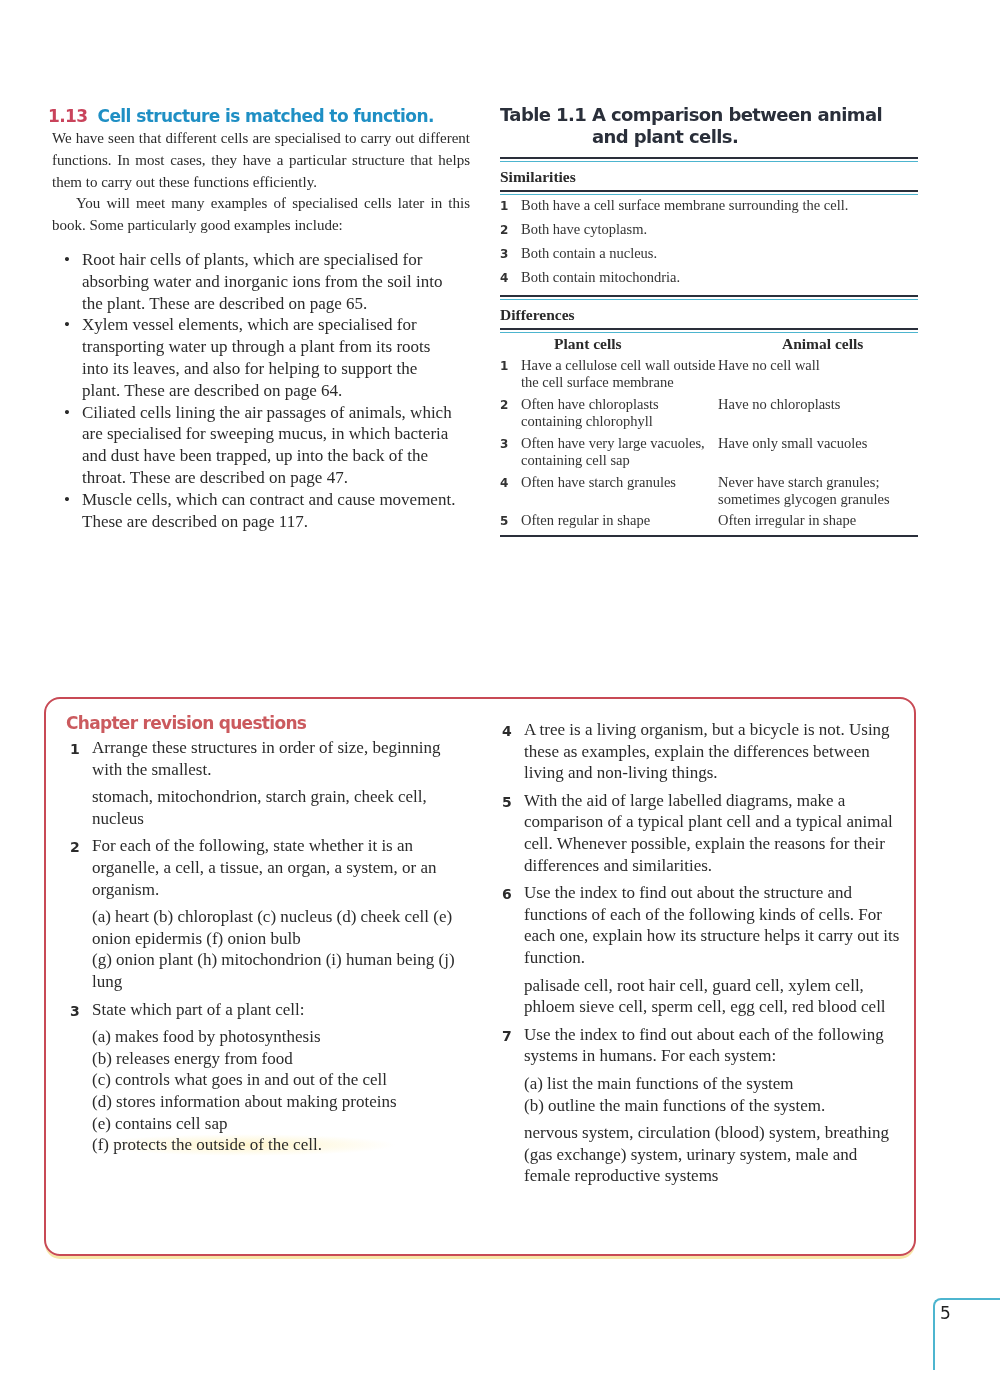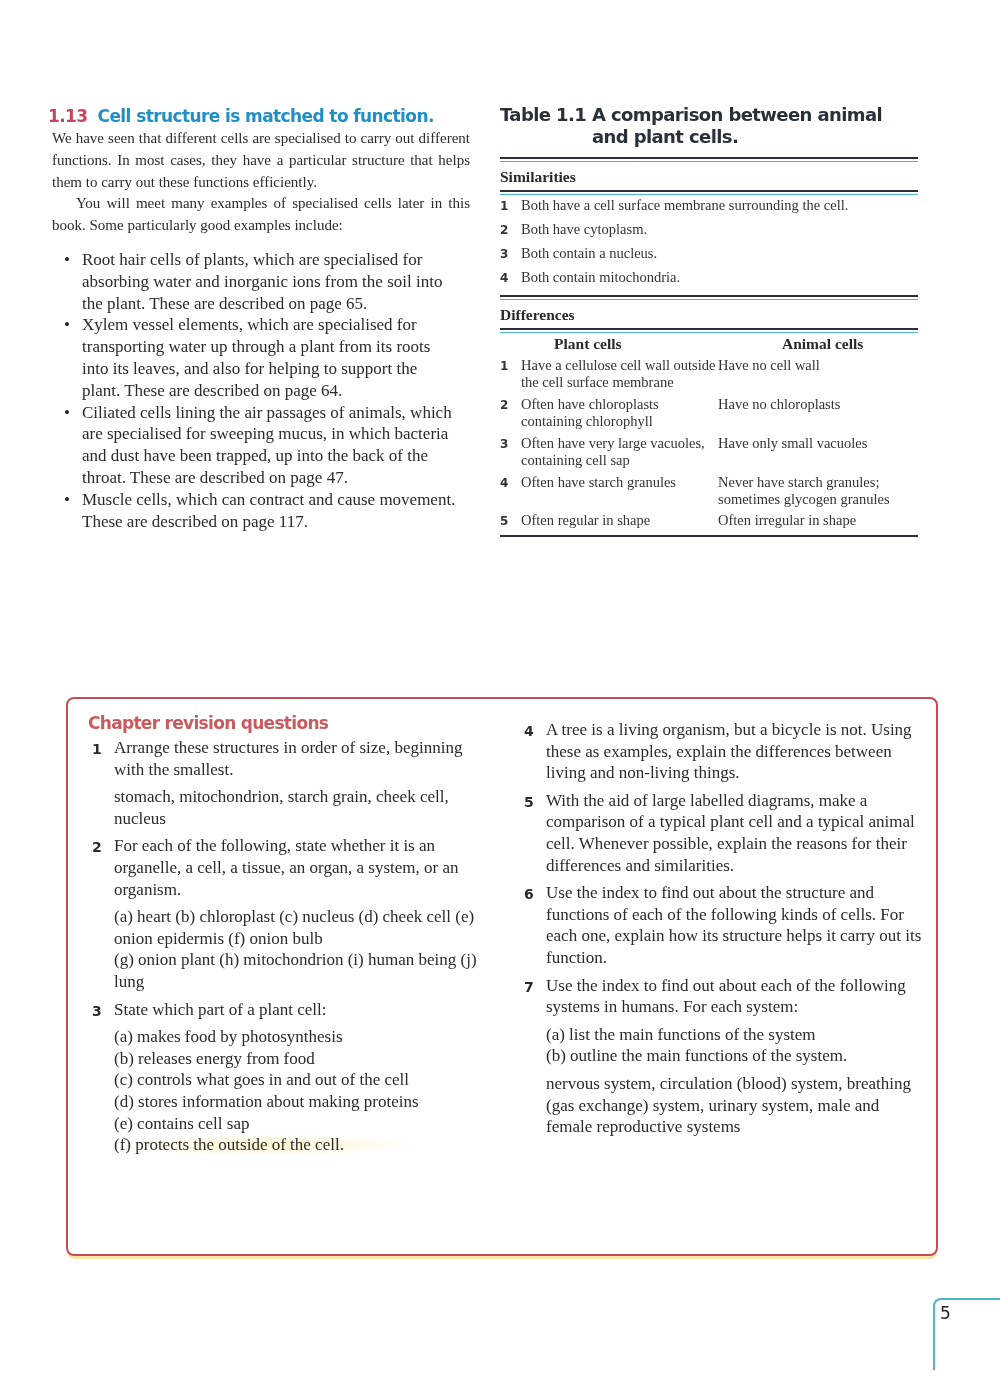--- a/index.html
+++ b/index.html
@@ -32,23 +32,22 @@
   .tbl-section { font-family:"Liberation Serif", serif; font-weight:bold; font-size:15.5px; padding:6px 0 4px 0; color:#2a2a2a; }
   .tbl-row { display:flex; font-family:"Liberation Serif", serif; font-size:14.5px; line-height:17px; color:#333; margin-top:4px; }
   .tbl-n { width:21px; flex:none; font-family:"DejaVu Sans", sans-serif; font-weight:bold; font-size:12px; padding-top:1px; }
   .tbl-plant { width:197px; flex:none; }
   .tbl-animal { flex:1; }
   .tbl-colhead { display:flex; font-family:"Liberation Serif", serif; font-weight:bold; font-size:15.5px; margin-top:2px;gap:31px; }
 
   
   #revbox {
     left:44px; top:697px; width:868px; height:555px;
-    border:2px solid #c84a55; border-radius:8px;
+    border:2px solid #c84a55; border-radius:16px;
     box-shadow: 0 4px 0 -1px #f7e6a8;
-    margin-left: 22px;
   }
   .rev-title { position:absolute; left:20px; top:14px; font-family:"DejaVu Sans", sans-serif; font-weight:bold; font-size:17px; color:#cb5a5e; letter-spacing:-0.7px; }
   .rev-col { position:absolute; }
   .q { display:flex; font-family:"Liberation Serif", serif; font-size:17px; line-height:21.6px; color:#2b2b2b; }
   .q-n { width:22px; flex:none; font-family:"DejaVu Sans", sans-serif; font-weight:bold; font-size:14px; padding-top:2px; }
   .q-body p { margin:0; }
   .q-sub { margin-top:6px !important; }
   .gap { height:6px; }
 
   
@@ -196,20 +195,21 @@
       <span class="q-n">5</span>
       <div class="q-body">
           <p>With the aid of large labelled diagrams, make a comparison of a typical plant cell and a typical animal cell. Whenever possible, explain the reasons for their differences and similarities.</p>
         </div>
     </div>
     <div class="gap"></div>
     <div class="q">
       <span class="q-n">6</span>
       <div class="q-body">
         <p>Use the index to find out about the structure and functions of each of the following kinds of cells. For each one, explain how its structure helps it carry out its function.</p>
+        <p class="q-sub">palisade cell, root hair cell, guard cell, xylem cell, phloem sieve cell, sperm cell, egg cell, red blood cell</p>
       </div>
     </div>
     <div class="gap"></div>
     <div class="q">
       <span class="q-n">7</span>
       <div class="q-body">
         <p>Use the index to find out about each of the following systems in humans. For each system:</p>
         <p class="q-sub">(a) list the main functions of the system</p>
         <p>(b) outline the main functions of the system.</p>
         <p class="q-sub">nervous system, circulation (blood) system, breathing (gas exchange) system, urinary system, male and female reproductive systems</p>

